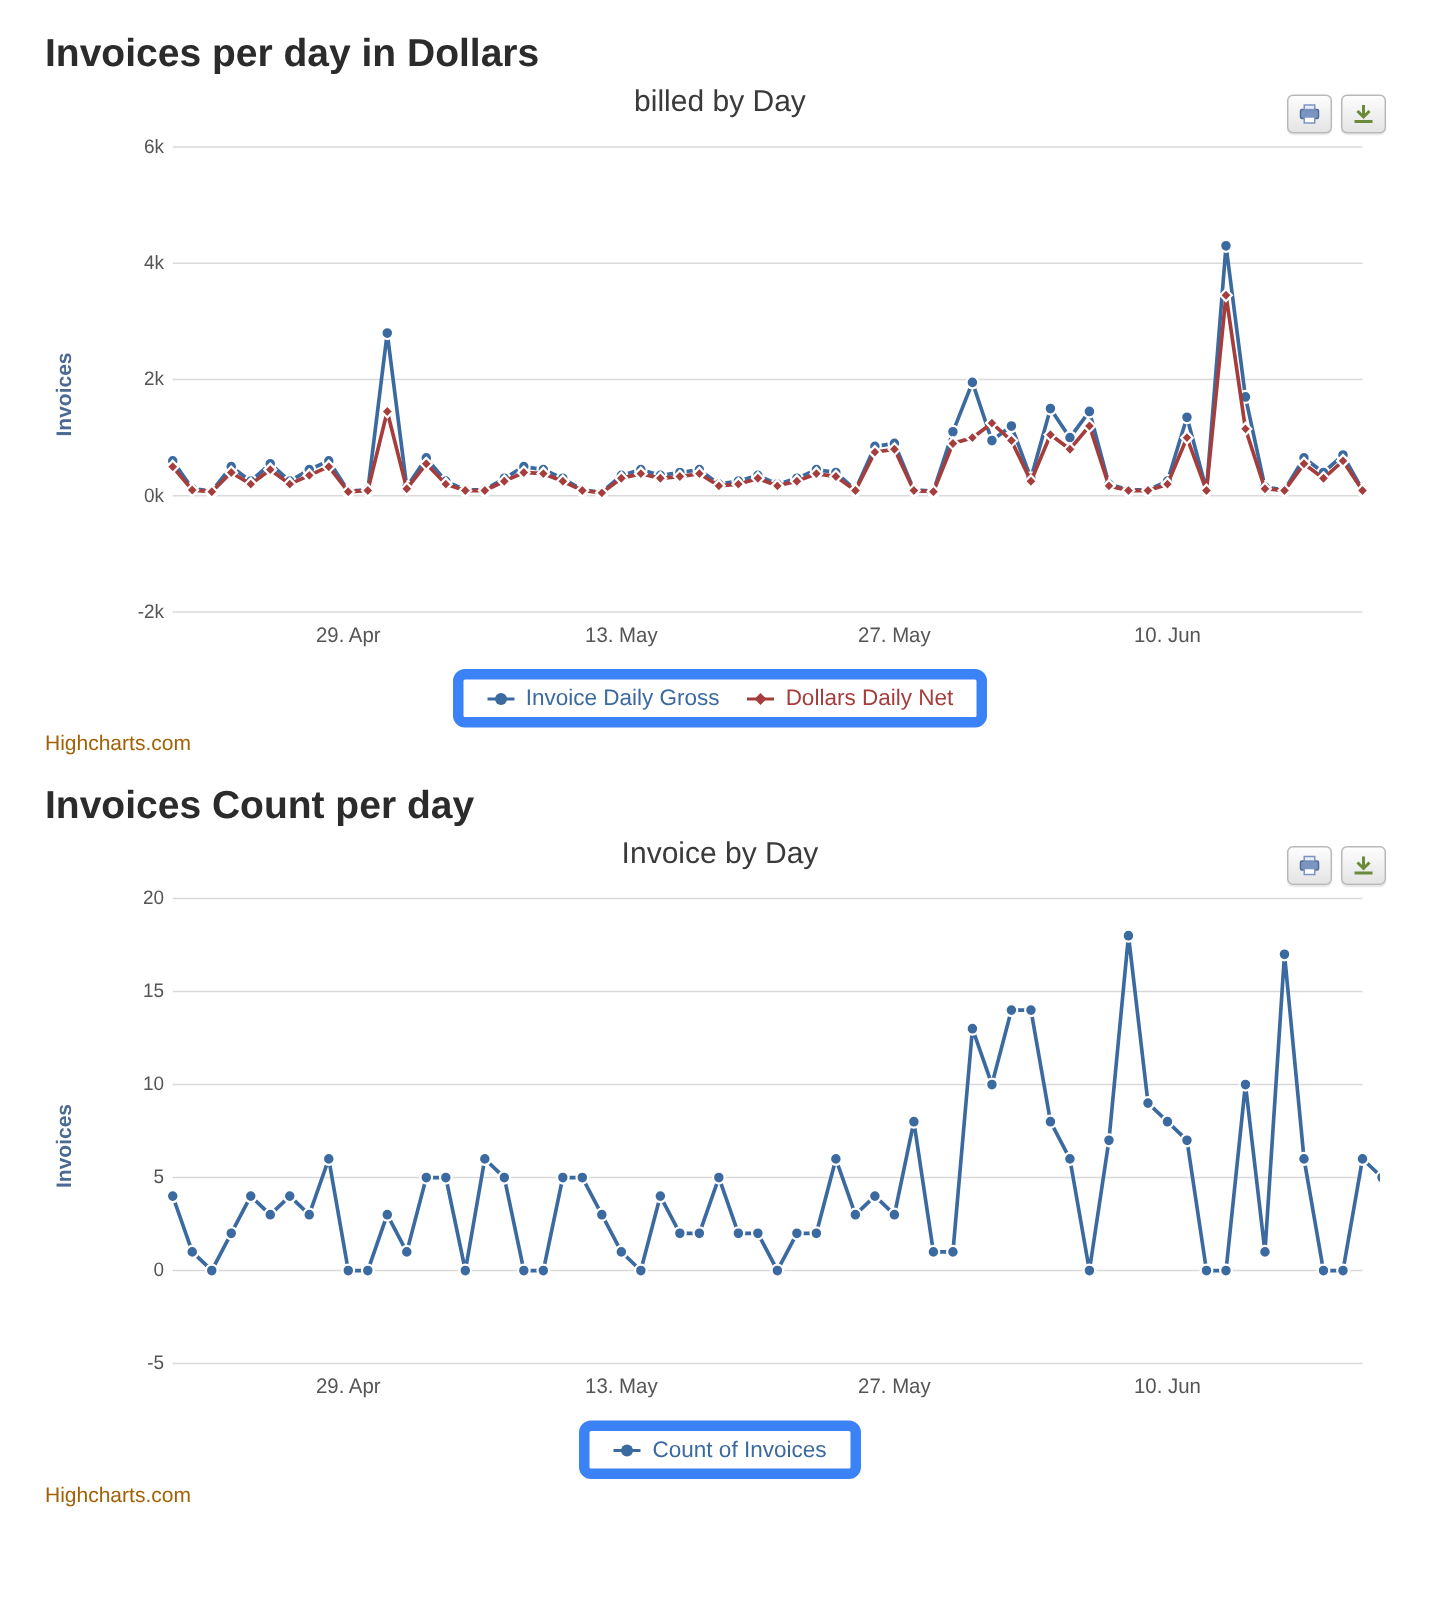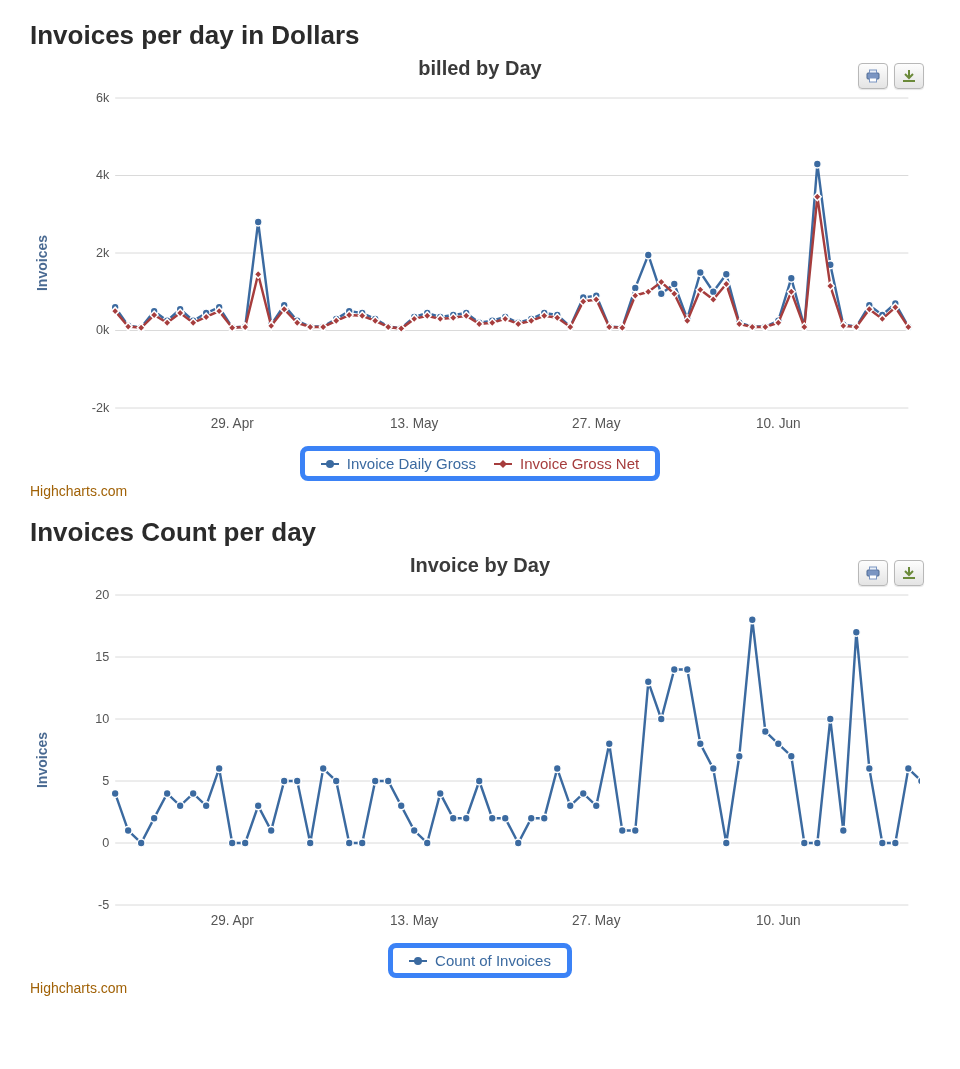--- a/index.html
+++ b/index.html
@@ -24,21 +24,21 @@
   .chart-wrap {
     position: relative;
     width: 100%;
     margin-bottom: 4px;
   }
   .chart-title {
     text-align: center;
     font-size: 20px;
     color: #3a3a3a;
     margin: 6px 0 0 0;
-    font-weight: bold;
+    font-weight: normal;
   }
   .toolbar {
     position: absolute;
     top: 6px;
     right: 6px;
     display: flex;
     gap: 6px;
   }
   .tool-btn {
     width: 28px;
@@ -84,21 +84,21 @@
   }
   .marker {
     stroke-width: 1.5;
   }
   .legend {
     margin: 8px auto 2px auto;
     display: flex;
     justify-content: center;
   }
   .legend-inner {
-    border: 5px solid #3b82f6;
+    border: 7px solid #3b82f6;
     border-radius: 8px;
     background: #fff;
     padding: 4px 16px;
     display: flex;
     gap: 18px;
     align-items: center;
     font-size: 15px;
     color: #333;
   }
   .legend-item {
@@ -319,21 +319,21 @@
               </svg>
             </span>
           <span>Invoice Daily Gross</span>
         </div>
         <div class="legend-item" style="color:#a63d3d">
           <span class="legend-swatch">
               <svg class="legend-swatch-dot" width="10" height="10">
                 <polygon points="5,1 9,5 5,9 1,5" fill="#a63d3d"></polygon>
               </svg>
             </span>
-          <span>Invoice Gross Net</span>
+          <span>Dollars Daily Net</span>
         </div>
       </div>
     </div>
     <div class="credit">Highcharts.com</div>
   </div>
 
   <h2 class="section-title">Invoices Count per day</h2>
 
   <div class="chart-wrap">
     <div class="chart-title">Invoice by Day</div>

